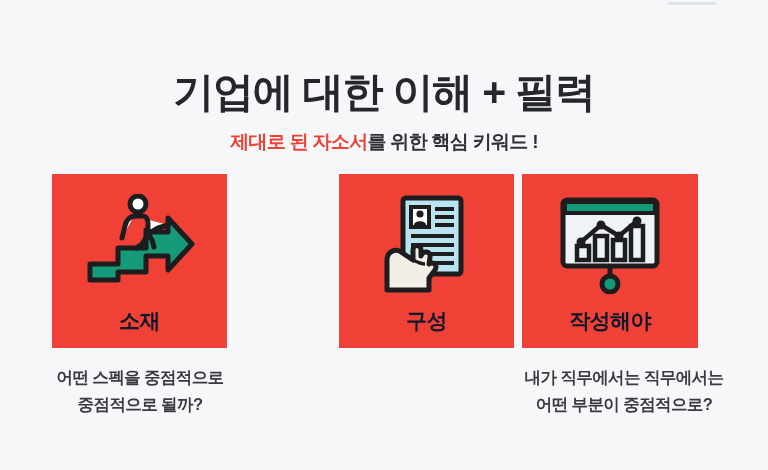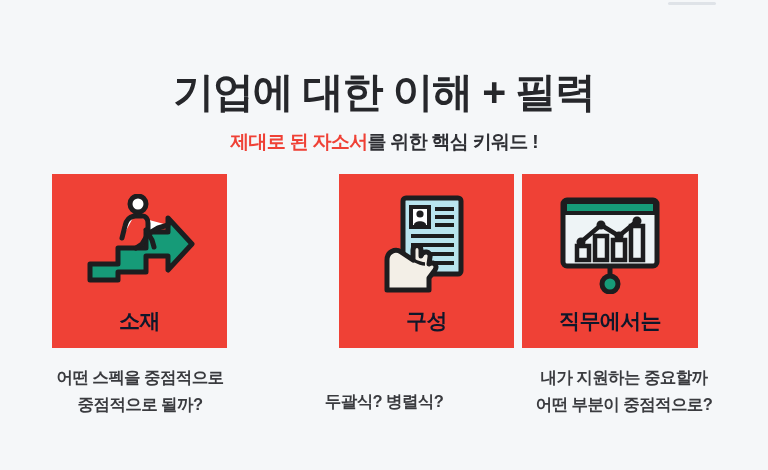--- a/index.html
+++ b/index.html
@@ -208,32 +208,29 @@
             <circle cx="26" cy="48" r="4.5"></circle>
             <circle cx="46" cy="31" r="4.5"></circle>
             <circle cx="64" cy="42" r="4.5"></circle>
             <circle cx="82" cy="27" r="4.5"></circle>
           </g>
 
           <line x1="55" y1="72" x2="55" y2="84" stroke="#1d1d1f" stroke-width="5"></line>
           <circle cx="55" cy="90" r="8" fill="#169b78" stroke="#1d1d1f" stroke-width="5"></circle>
         </svg>
       </div>
-      <div class="card-label">직무에서는</div>
+      <div class="card-label">작성해야</div>
     </div>
 
   </div>
 
   <div id="captions">
     <div class="caption p0">
       <span class="line">어떤 스펙을 중점적으로</span>
       <span class="line">중점적으로 될까?</span>
     </div>
-    <div class="caption p1">
-      <span class="line">두괄식? 병렬식?</span>
-    </div>
     <div class="caption p2">
-      <span class="line">내가 지원하는 중요할까</span>
+      <span class="line">내가 직무에서는 직무에서는</span>
       <span class="line">어떤 부분이 중점적으로?</span>
     </div>
   </div>
 
 </div>
 
 </body></html>

